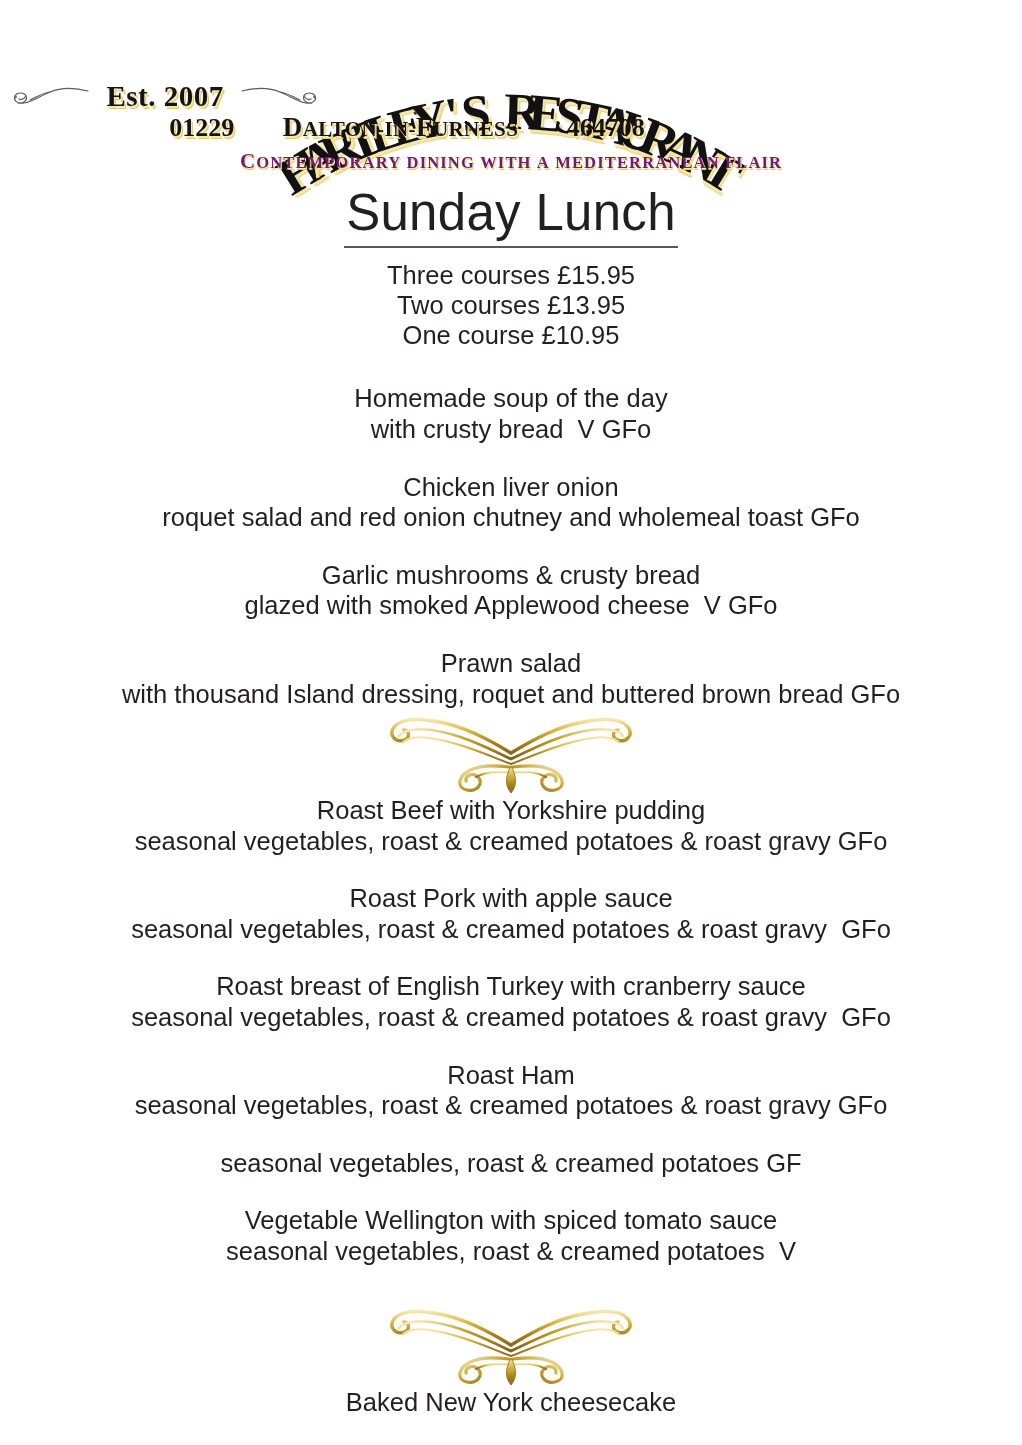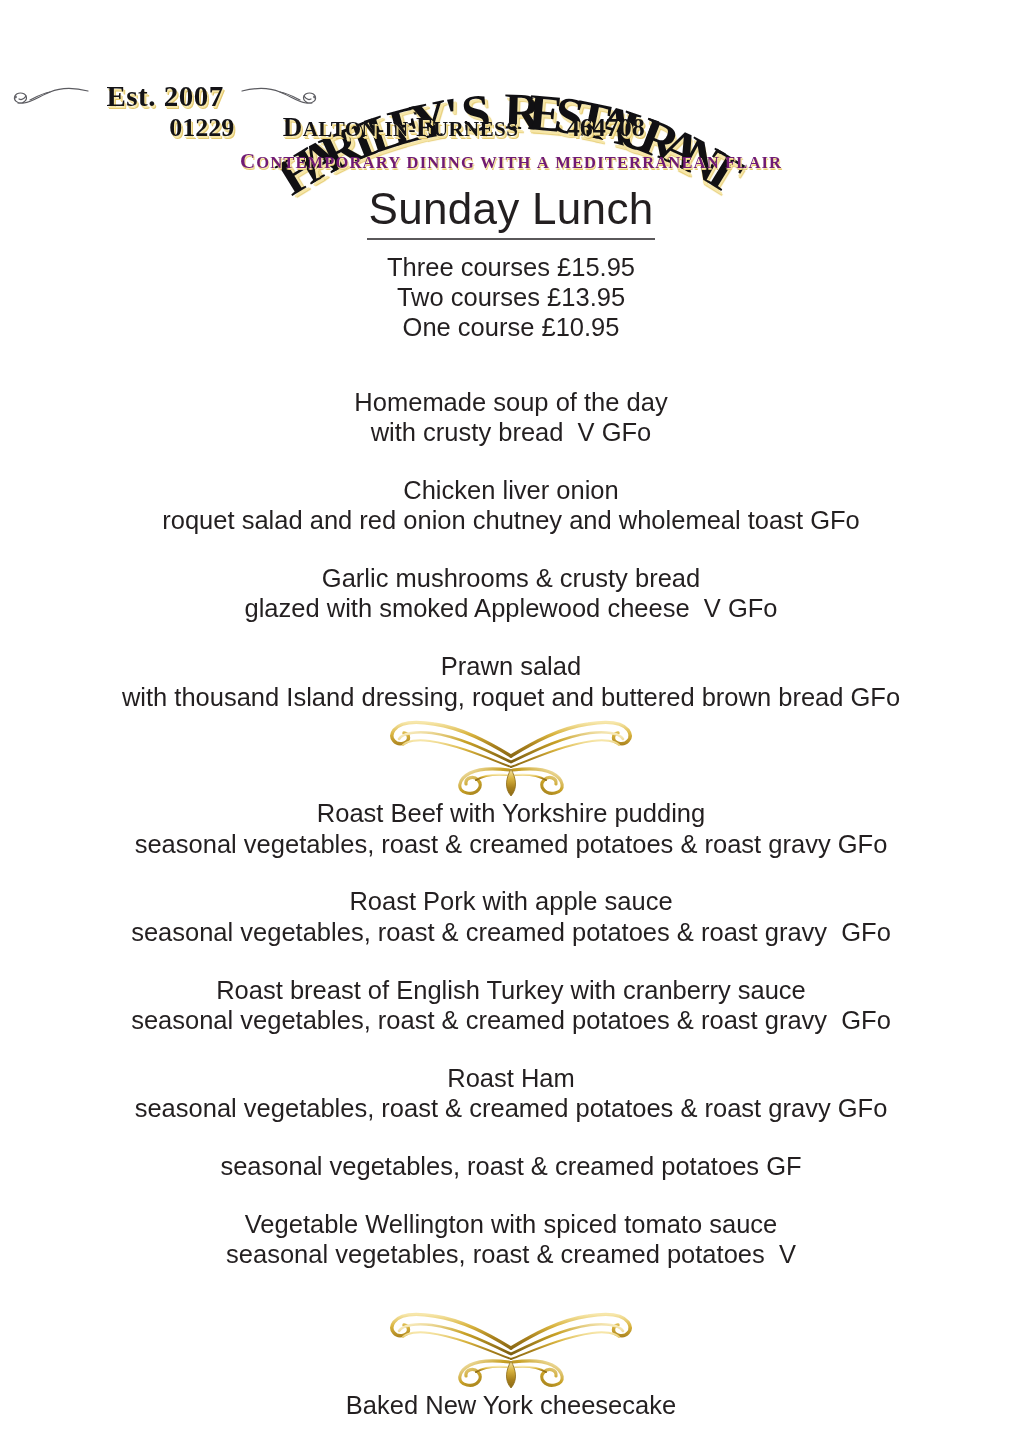--- a/index.html
+++ b/index.html
@@ -110,21 +110,21 @@
   .tagline .cap { font-size: 21px; }
 
   
   .menu-body {
     position: relative;
     width: 1022px;
     text-align: center;
   }
 
   .menu-title {
-    font-size: 44px;
+    font-size: 51px;
     font-weight: 400;
     letter-spacing: 0.3px;
     margin: 0;
     padding-top: 6px;
     line-height: 1.12;
     color: #231f20;
   }
   .menu-title span {
     border-bottom: 2px solid #5a585a;
     padding: 0 2px 5px 2px;
@@ -140,21 +140,21 @@
 
   .course {
     margin-top: 27px;
     font-size: 25.5px;
     line-height: 1.2;
     font-weight: 300;
     color: #231f20;
   }
   .course .ln { display: block; white-space: pre; }
 
-  .starters { margin-top: 44px; }
+  .starters { margin-top: 33px; }
   .starters .course:first-child { margin-top: 0; }
   .mains .course:first-child { margin-top: 0; }
   .desserts .course:first-child { margin-top: 0; }
 
   
   .divider {
     width: 1022px;
     text-align: center;
     line-height: 0;
   }

